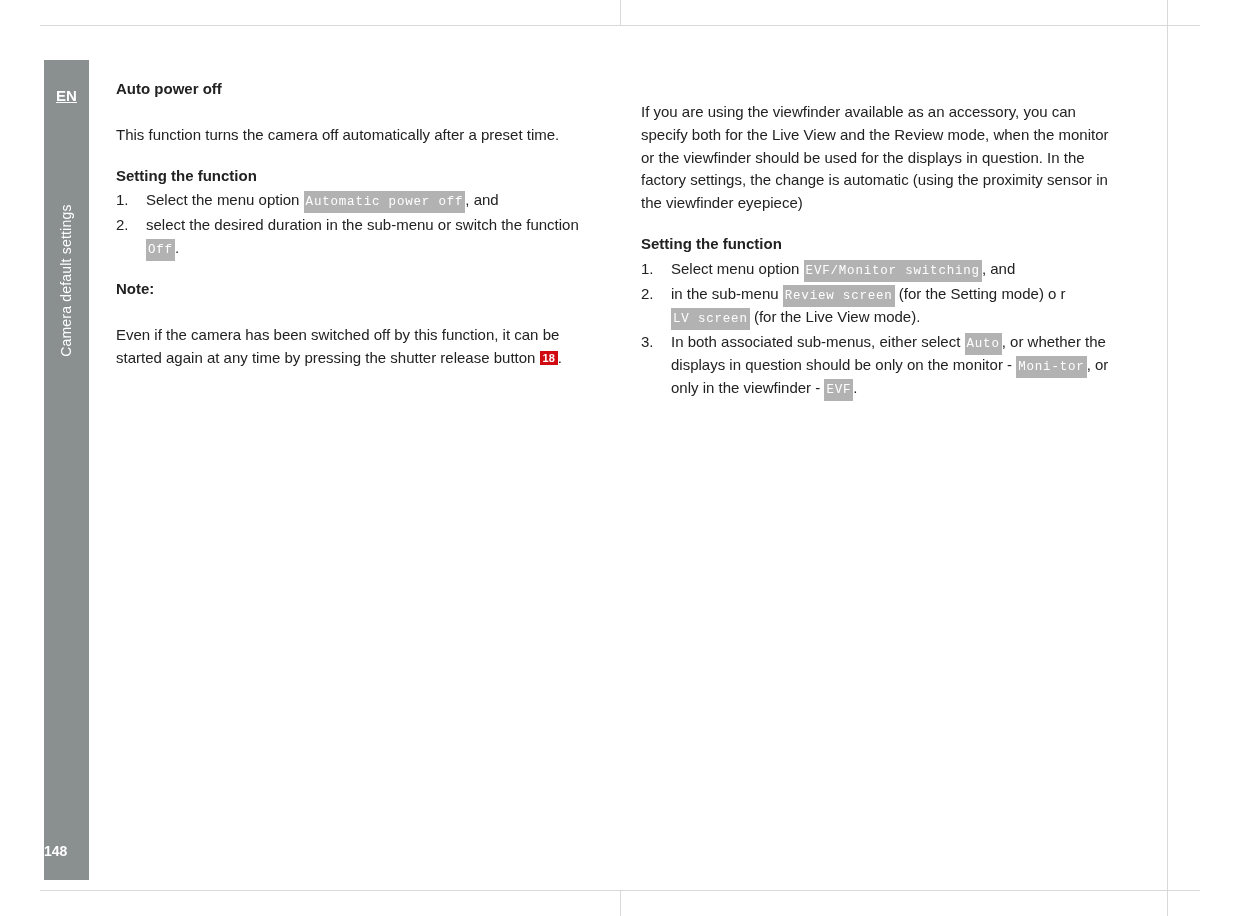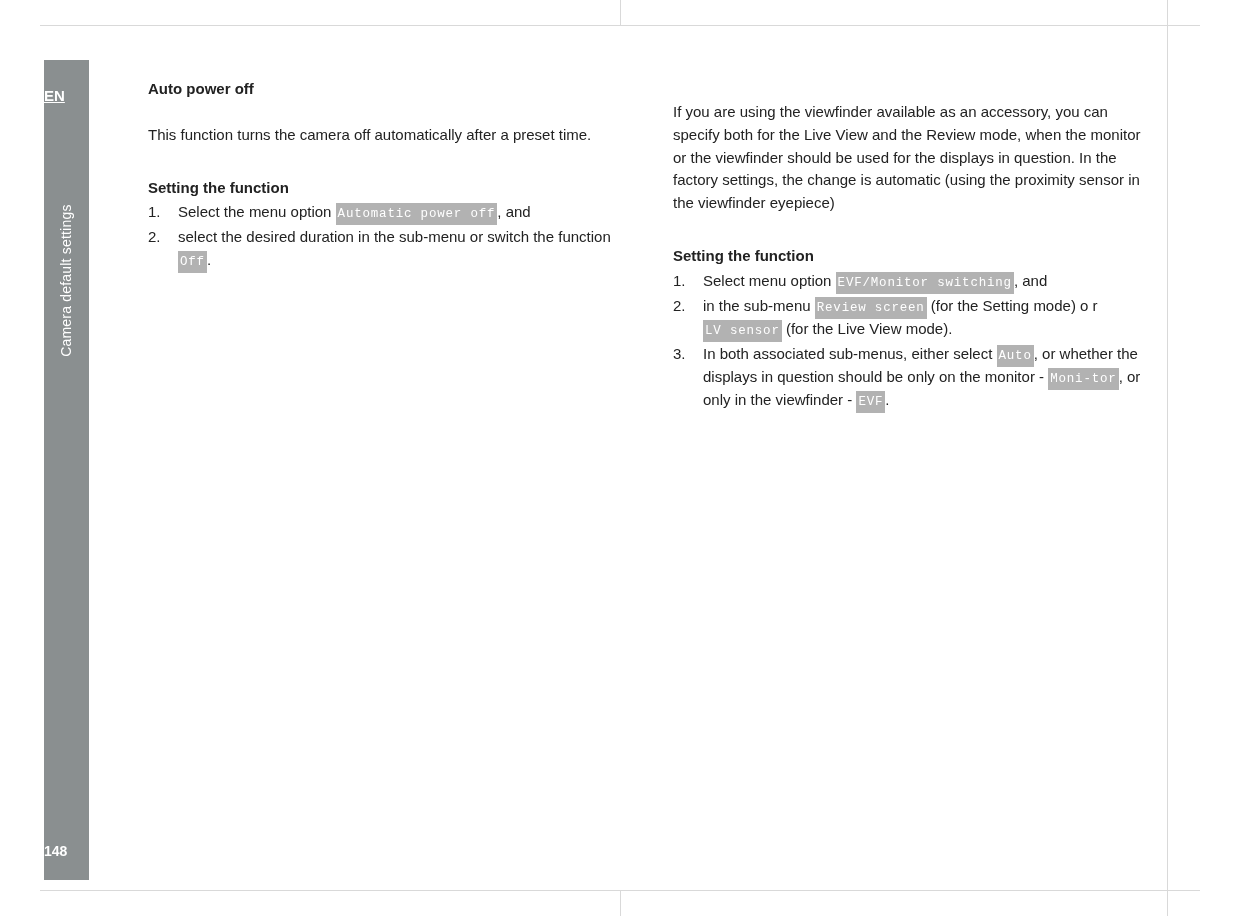--- a/index.html
+++ b/index.html
@@ -55,21 +55,21 @@
     bottom: 36px;
     width: 45px;
     background: #8a8f90;
     color: #fff;
   }
   .lang {
     position: absolute;
     top: 25px;
     left: 0;
     right: 0;
-    text-align: left;
+    text-align: center;
     font-weight: bold;
     font-size: 15px;
     text-decoration: underline;
   }
   .section-label {
     position: absolute;
     left: 50%;
     top: 210px;
     transform: translateX(-50%) rotate(-90deg);
     transform-origin: center;
@@ -81,36 +81,36 @@
     position: absolute;
     bottom: 18px;
     left: 0;
     right: 0;
     text-align: left;
     font-weight: bold;
     font-size: 14px;
   }
   .content {
     position: absolute;
-    left: 148px;
+    left: 116px;
     top: 78px;
     width: 1000px;
     display: flex;
     gap: 50px;
   }
   .col {
     width: 485px;
   }
   .h1 {
     font-weight: bold;
     margin-bottom: 6px;
   }
   .h2 {
     font-weight: bold;
-    margin-top: 30px;
+    margin-top: 18px;
     margin-bottom: 2px;
   }
   .para {
     margin-bottom: 2px;
     margin-top: 23px;
   }
   ol {
     list-style: none;
     counter-reset: item;
     margin-top: 2px;
@@ -171,32 +171,36 @@
     <div class="h2">Setting the function</div>
     <ol>
       <li>
         <span>Select the menu option </span><span class="menu-opt">Automatic power off</span><span>, and</span>
       </li>
       <li>
         <span>select the desired duration in the sub-menu or switch the function </span><span class="menu-opt">Off</span><span>.</span>
       </li>
     </ol>
 
+    <div class="h2">Note:</div>
+    <div class="para">
+      <span>Even if the camera has been switched off by this function, it can be started again at any time by pressing the shutter release button </span><span class="ref">18</span><span>.</span>
+    </div>
   </div>
 
   <div class="col">
     <div class="para">If you are using the viewfinder available as an accessory, you can specify both for the Live View and the Review mode, when the monitor or the viewfinder should be used for the displays in question. In the factory settings, the change is automatic (using the proximity sensor in the viewfinder eyepiece)</div>
 
     <div class="h2">Setting the function</div>
     <ol>
       <li>
         <span>Select menu option </span><span class="menu-opt">EVF/Monitor switching</span><span>, and</span>
       </li>
       <li>
-        <span>in the sub-menu </span><span class="menu-opt">Review screen</span><span> (for the Setting mode) o r </span><span class="menu-opt">LV sensor</span><span> (for the Live View mode).</span>
+        <span>in the sub-menu </span><span class="menu-opt">Review screen</span><span> (for the Setting mode) o r </span><span class="menu-opt">LV screen</span><span> (for the Live View mode).</span>
       </li>
       <li>
         <span>In both associated sub-menus, either select </span><span class="menu-opt">Auto</span><span>, or whether the displays in question should be only on the monitor - </span><span class="menu-opt">Moni-tor</span><span>, or only in the viewfinder - </span><span class="menu-opt">EVF</span><span>.</span>
       </li>
     </ol>
   </div>
 
 </div>
 
 </body></html>

